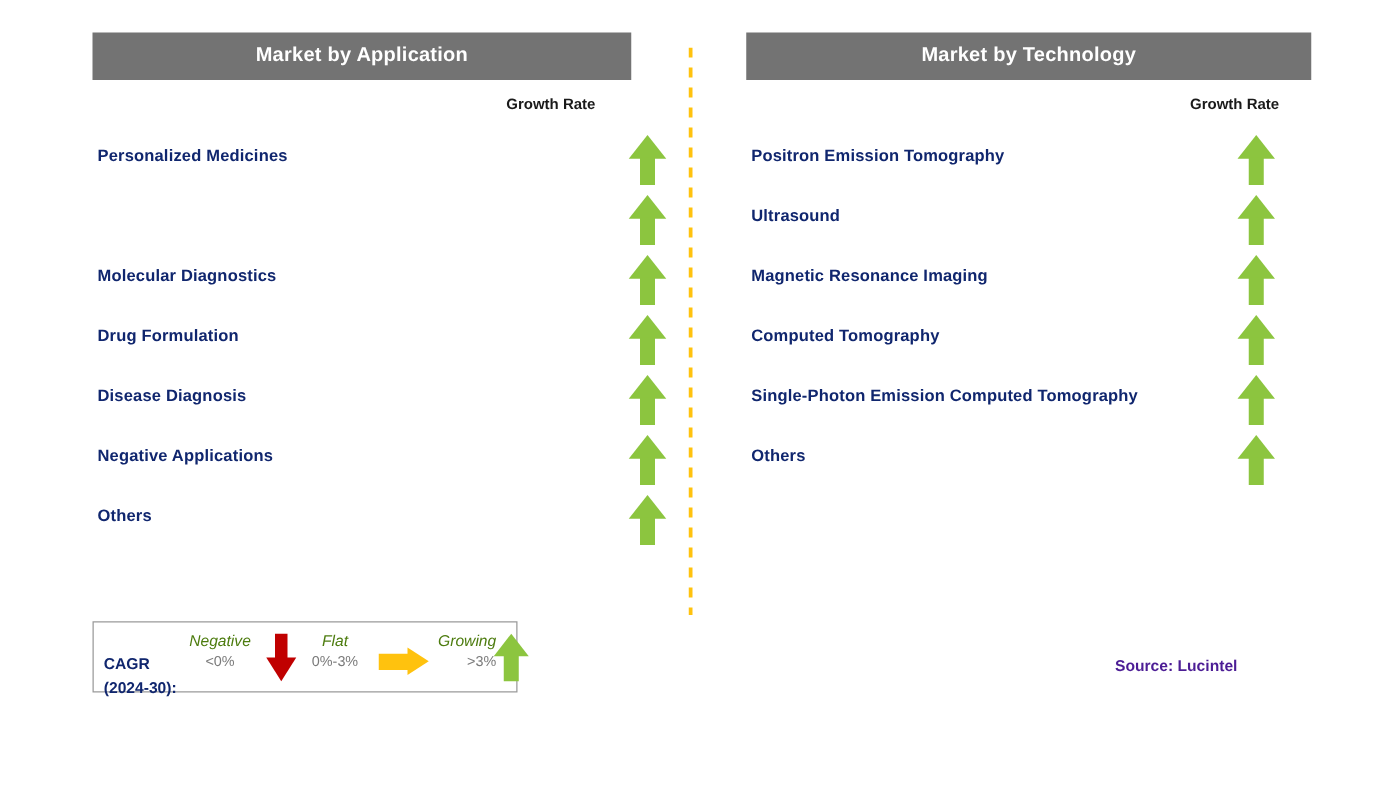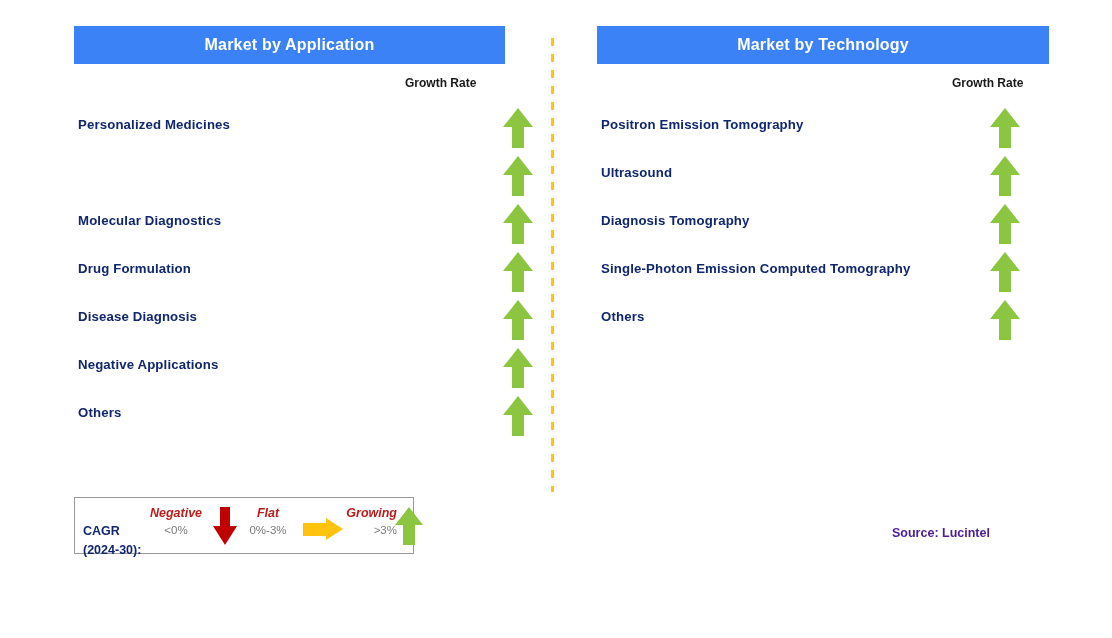--- a/index.html
+++ b/index.html
@@ -23,21 +23,21 @@
   }
   .panel-left  { left: 74px;  width: 431px; }
   .panel-right { left: 597px; width: 452px; }
 
   .panel-header {
     position: absolute;
     top: 26px;
     left: 0;
     width: 100%;
     height: 38px;
-    background: #3b82f6;
+    background: #737373;
     display: flex;
     align-items: center;
     justify-content: center;
   }
   .panel-header-title {
     color: #ffffff;
     font-size: 16px;
     font-weight: bold;
     letter-spacing: 0.2px;
     white-space: nowrap;
@@ -142,23 +142,23 @@
     line-height: 19px;
     white-space: nowrap;
   }
   .legend-item {
     position: absolute;
     top: 6px;
     text-align: center;
   }
   .legend-item .legend-name {
     font-size: 12.5px;
-    font-weight: bold;
+    font-weight: normal;
     font-style: italic;
-    color: #b91c1c;
+    color: #4d7c0f;
     white-space: nowrap;
     line-height: 18px;
   }
   .legend-item .legend-range {
     font-size: 11.5px;
     color: #7b7b7b;
     white-space: nowrap;
     line-height: 17px;
   }
   .legend-item-negative { left: 68px;  width: 66px; }
@@ -361,23 +361,32 @@
     <div class="row">
       <div class="row-label">Ultrasound</div>
       <div class="row-arrow">
         <div class="arrow-up-green">
           <span class="head"></span>
           <span class="shaft"></span>
         </div>
       </div>
     </div>
 
-
-    <div class="row">
-      <div class="row-label">Diagnosis Tomography</div>
+    <div class="row">
+      <div class="row-label">Magnetic Resonance Imaging</div>
+      <div class="row-arrow">
+        <div class="arrow-up-green">
+          <span class="head"></span>
+          <span class="shaft"></span>
+        </div>
+      </div>
+    </div>
+
+    <div class="row">
+      <div class="row-label">Computed Tomography</div>
       <div class="row-arrow">
         <div class="arrow-up-green">
           <span class="head"></span>
           <span class="shaft"></span>
         </div>
       </div>
     </div>
 
     <div class="row">
       <div class="row-label">Single-Photon Emission Computed Tomography</div>

